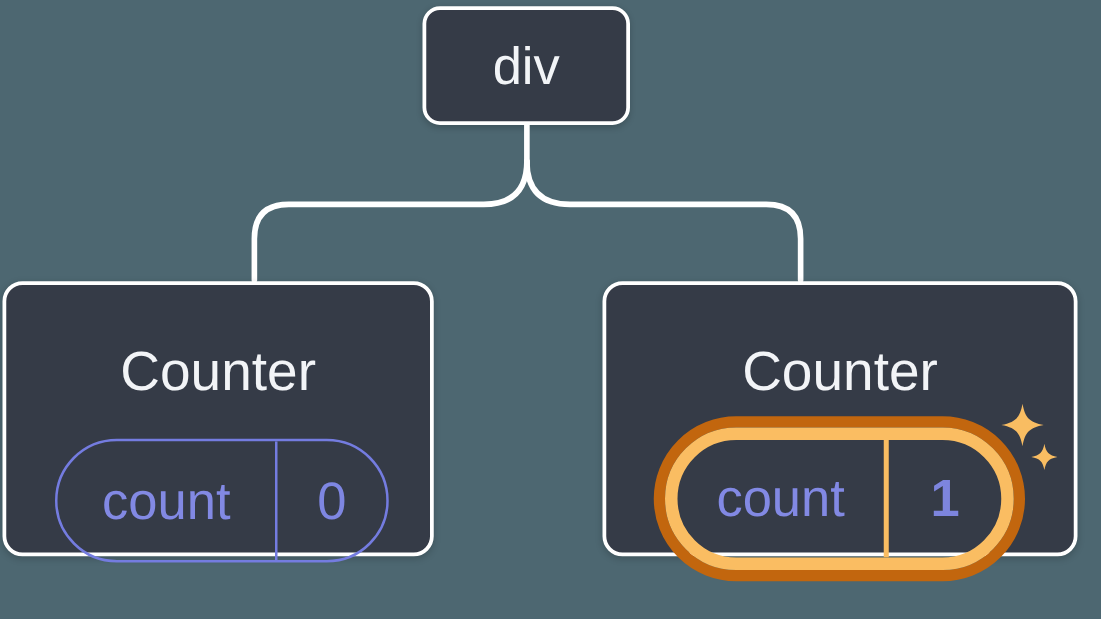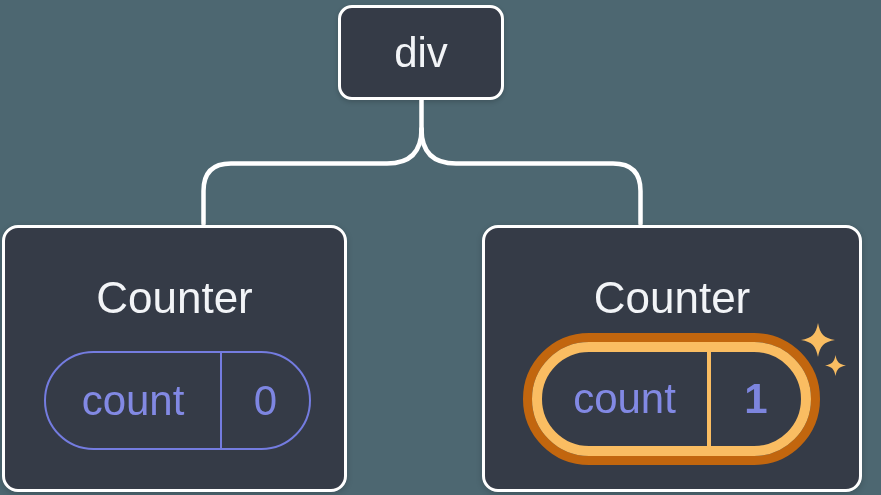--- a/index.html
+++ b/index.html
@@ -43,21 +43,21 @@
     left: 0;
     top: 0;
     width: 881px;
     height: 495px;
     pointer-events: none;
   }
   
   .card {
     position: absolute;
     top: 225px;
-    height: 267px;
+    height: 220px;
     background: #353b47;
     border: 3px solid #ffffff;
     border-radius: 16px;
     box-sizing: border-box;
     box-shadow: 0 2px 6px rgba(0,0,0,0.18);
   }
   .card-left  { left: 2px;   width: 345px; }
   .card-right { left: 482px; width: 380px; }
   .card-title {
     position: absolute;

